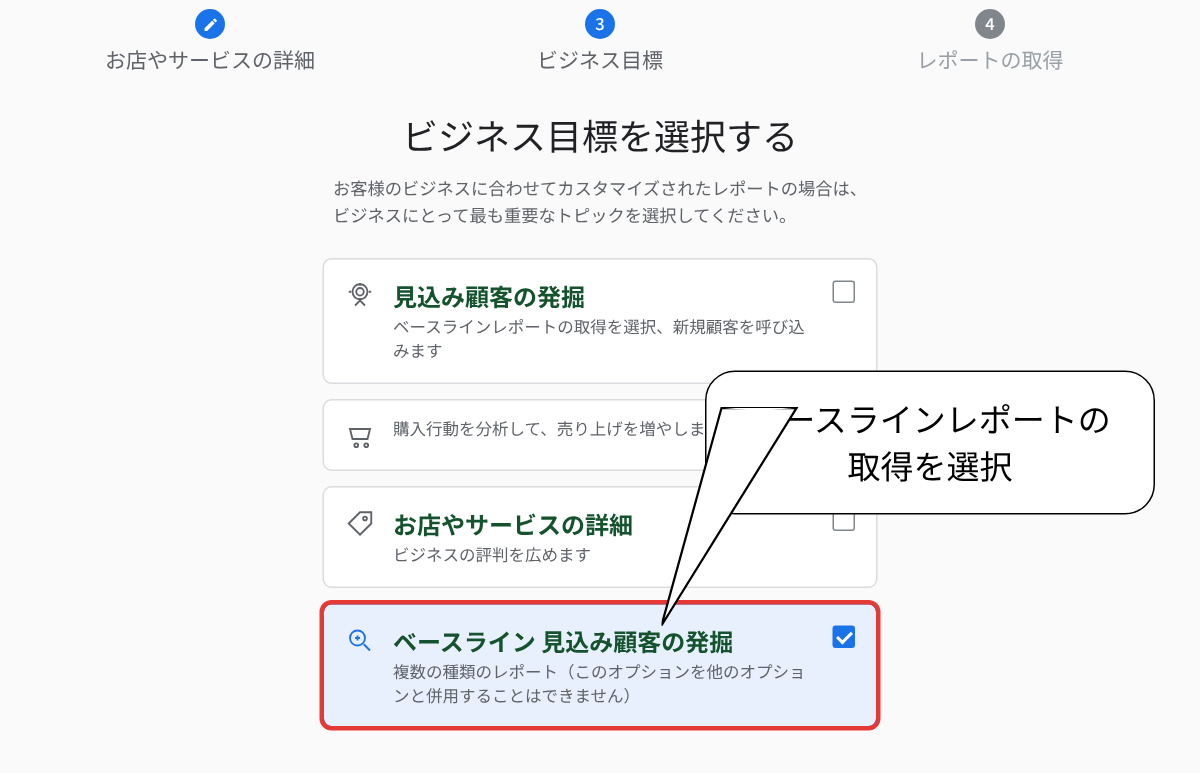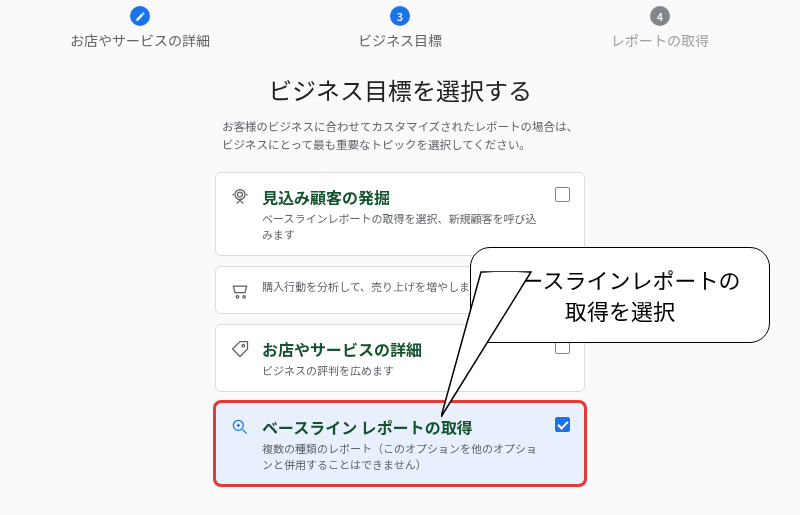--- a/index.html
+++ b/index.html
@@ -229,21 +229,21 @@
 
     <div class="card selected highlight">
       <span class="card-icon">
         <svg viewBox="0 0 24 24" width="20" height="20" fill="none" stroke="#1a73e8" stroke-width="1.5">
             <circle cx="10" cy="10" r="6"></circle>
             <path d="M15 15l5 5"></path>
             <path d="M8 10h4M10 8v4"></path>
           </svg>
       </span>
       <div class="card-body">
-        <div class="card-title">ベースライン レポートの取得</div>
+        <div class="card-title">ベースライン 見込み顧客の発掘</div>
         <div class="card-desc">複数の種類のレポート（このオプションを他のオプションと併用することはできません）</div>
       </div>
       <span class="checkbox checked"></span>
     </div>
 
   </div>
 
 </div>
 
 <div class="callout">

